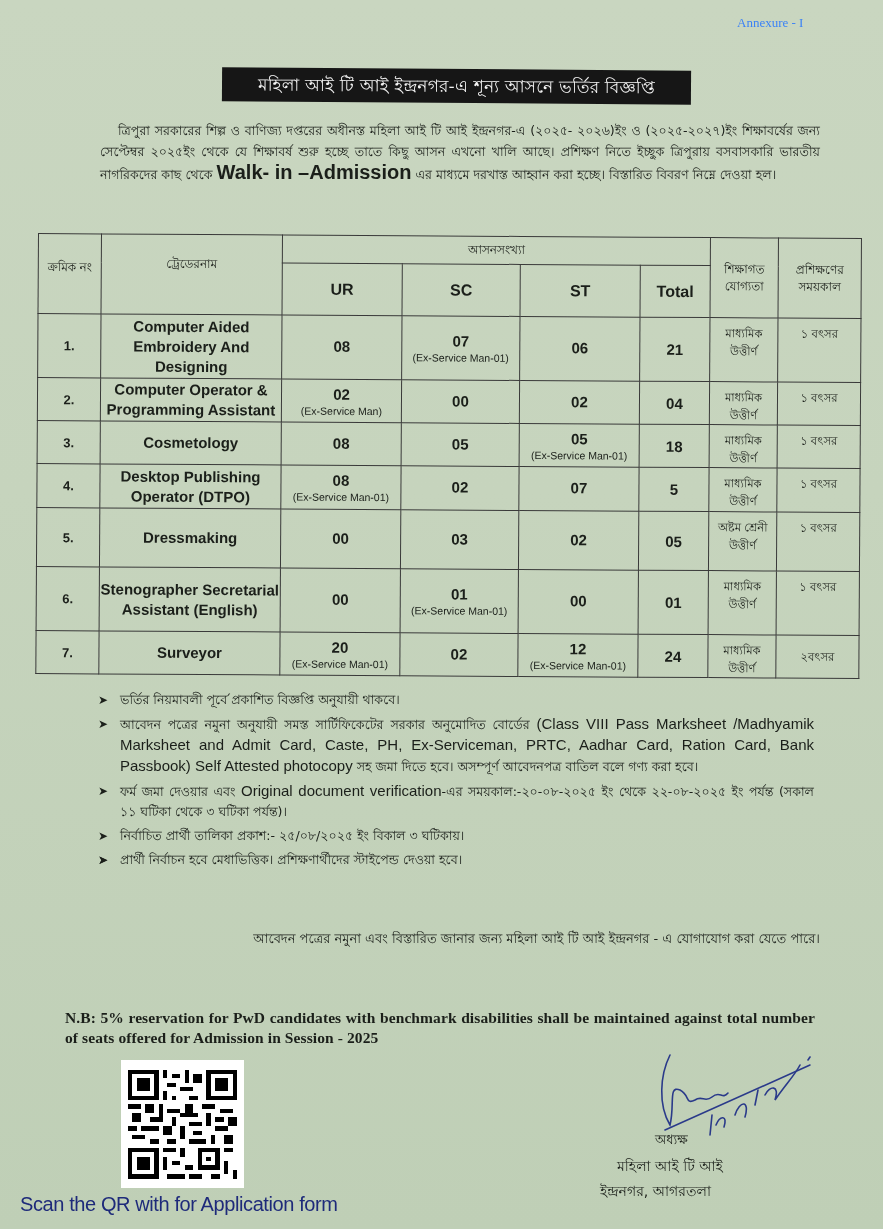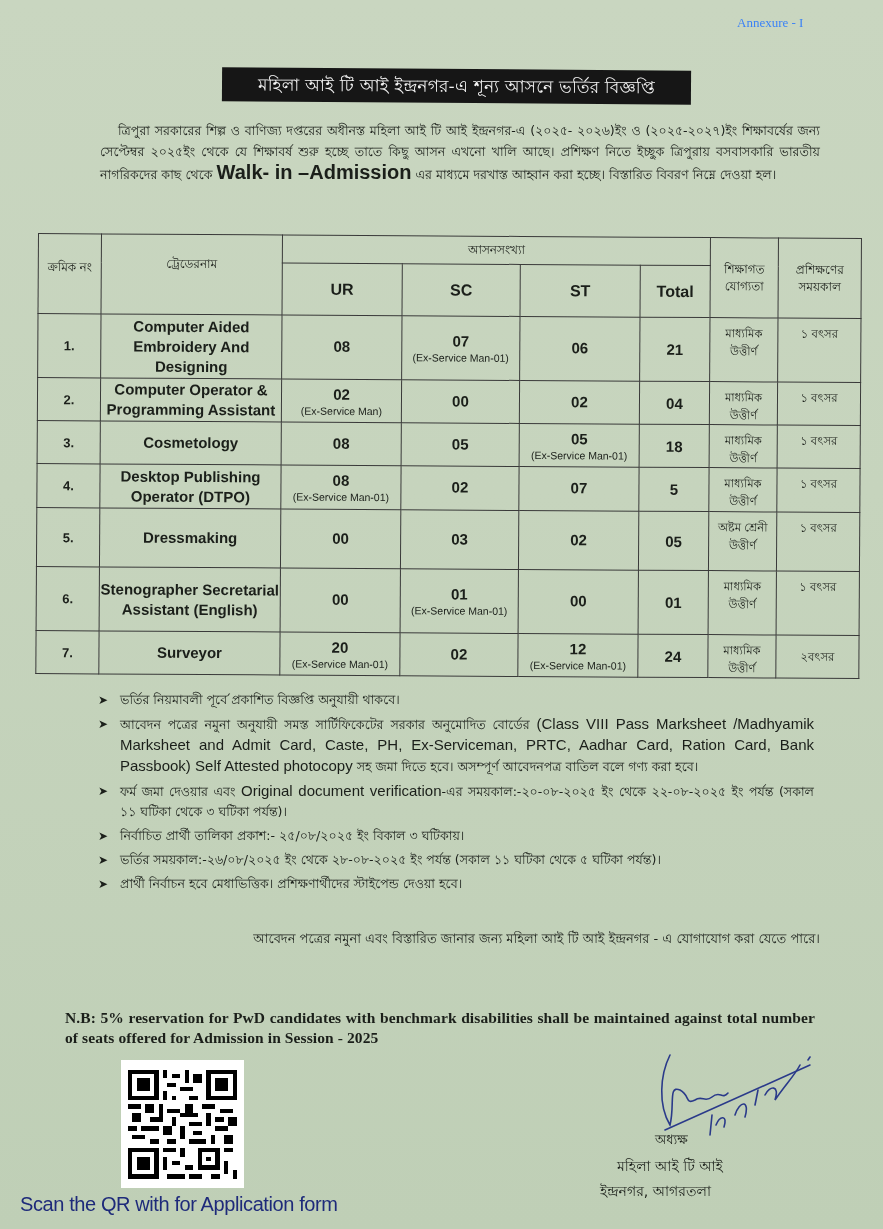--- a/index.html
+++ b/index.html
@@ -188,21 +188,21 @@
       <td class="dur" style="vertical-align:middle;padding-top:0;">২বৎসর</td>
     </tr>
   </tbody>
 </table>
 
 <ul class="bullets">
   <li><span class="arrow">➤</span><span>ভর্তির নিয়মাবলী পূবে ́প্রকাশিত বিজ্ঞপ্তি অনুযায়ী থাকবে।</span></li>
   <li><span class="arrow">➤</span><span>আবেদন পত্রের নমুনা অনুযায়ী সমস্ত সার্টিফিকেটের সরকার অনুমোদিত বোর্ডের </span><span class="en">(Class VIII Pass Marksheet /Madhyamik Marksheet and Admit Card, Caste, PH, Ex-Serviceman, PRTC, Aadhar Card, Ration Card, Bank Passbook) Self Attested photocopy</span><span> সহ জমা দিতে হবে। অসম্পূর্ণ আবেদনপত্র বাতিল বলে গণ্য করা হবে।</span></li>
   <li><span class="arrow">➤</span><span>ফর্ম জমা দেওয়ার এবং </span><span class="en">Original document verification</span><span>-এর সময়কাল:-২০-০৮-২০২৫ ইং থেকে ২২-০৮-২০২৫ ইং পর্যন্ত (সকাল ১১ ঘটিকা থেকে ৩ ঘটিকা পর্যন্ত)।</span></li>
   <li><span class="arrow">➤</span><span>নির্বাচিত প্রার্থী তালিকা প্রকাশ:- ২৫/০৮/২০২৫ ইং বিকাল ৩ ঘটিকায়।</span></li>
-  <li><span class="arrow">➤</span><span>ভর্তির সময়কাল:-২৬/০৮/২০২৫ ইং থেকে ২৮-০৮-২০২৫ ইং পর্যন্ত (সকাল ১১ ঘটিকা থেকে ৫ ঘটিকা পর্যন্ত)।</span></li>
+  <li><span class="arrow">➤</span></li>
   <li><span class="arrow">➤</span><span>প্রার্থী নির্বাচন হবে মেধাভিত্তিক। প্রশিক্ষণার্থীদের স্টাইপেন্ড দেওয়া হবে।</span></li>
 </ul>
 
 <p class="contact">আবেদন পত্রের নমুনা এবং বিস্তারিত জানার জন্য মহিলা আই টি আই ইন্দ্রনগর - এ যোগাযোগ করা যেতে পারে।</p>
 
 <p class="nb">N.B: 5% reservation for PwD candidates with benchmark disabilities shall be maintained against total number of seats offered for Admission in Session - 2025</p>
 
 <div class="qr">
   <svg viewBox="0 0 25 25" shape-rendering="crispEdges">
     <rect width="25" height="25" fill="#fff"></rect>

